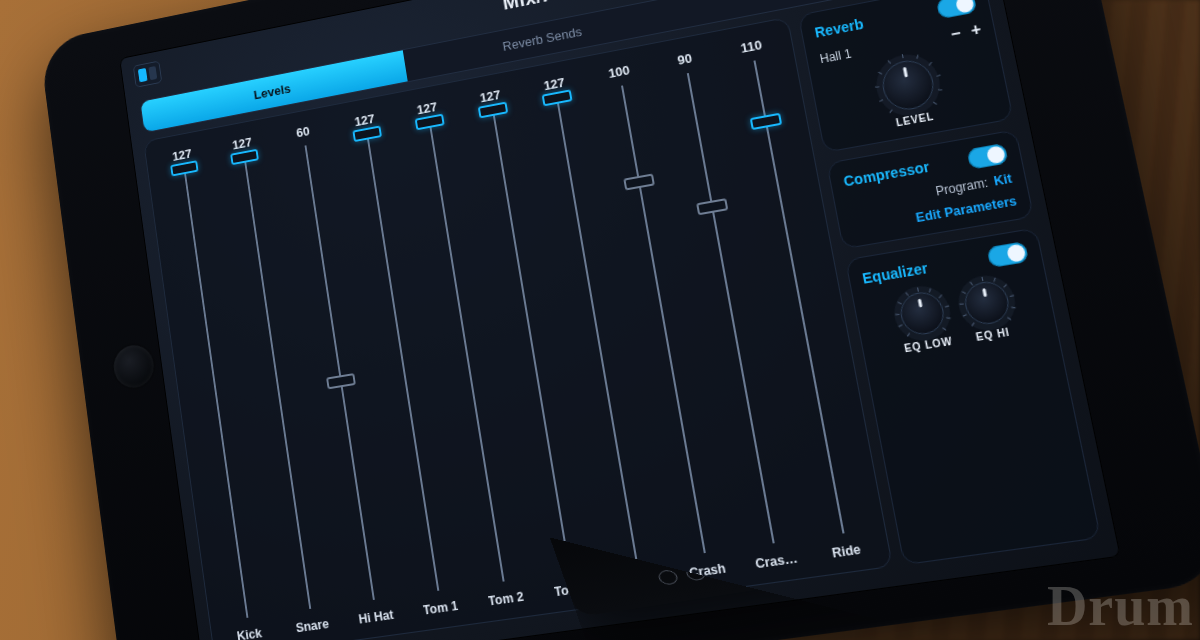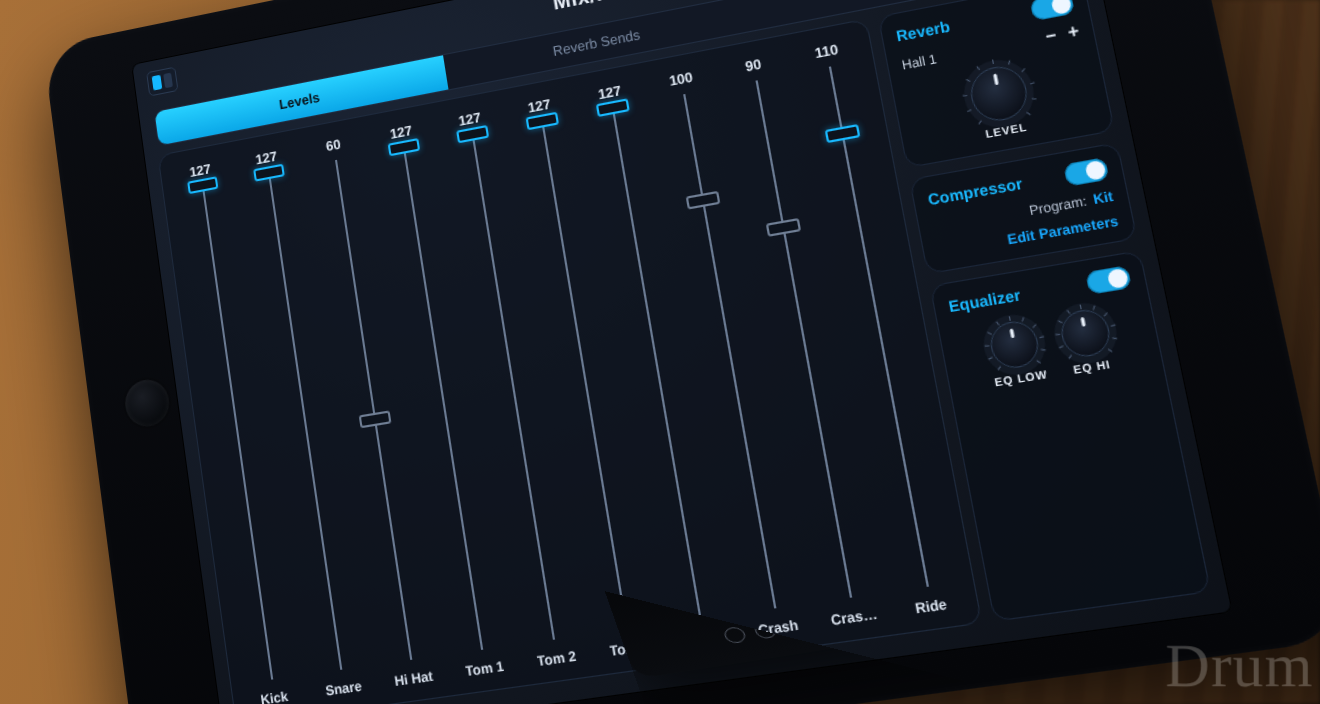--- a/index.html
+++ b/index.html
@@ -276,21 +276,21 @@
     position:absolute; right: 26px; bottom: 20px;
     display:flex; flex-direction:column; gap:8px;
     font-size: 9px; letter-spacing:.5px; color:#8e97aa; font-weight:700;
   }
   .module .exp div { display:flex; align-items:center; justify-content:flex-end; gap:8px; }
   .module .lamp { width:6px; height:6px; border-radius:50%; background:#2d3648; display:inline-block; }
 
   
   .wm {
     position: absolute; right: 6px; bottom: 2px;
-    font-size: 56px; font-weight: 400; letter-spacing: 1px;
+    font-size: 56px; font-weight: 700; letter-spacing: 1px;
     color: rgba(240,236,228,.25);
     font-family: Georgia, serif;
     pointer-events: none;
     user-select: none;
     filter: blur(.4px);
     margin-top: 29px;
   }
 </style>
 </head>
 <body>

